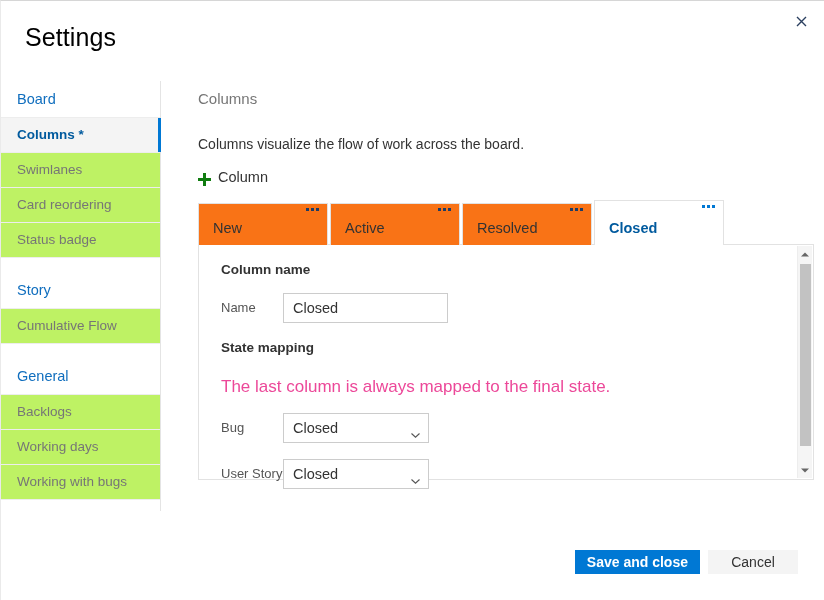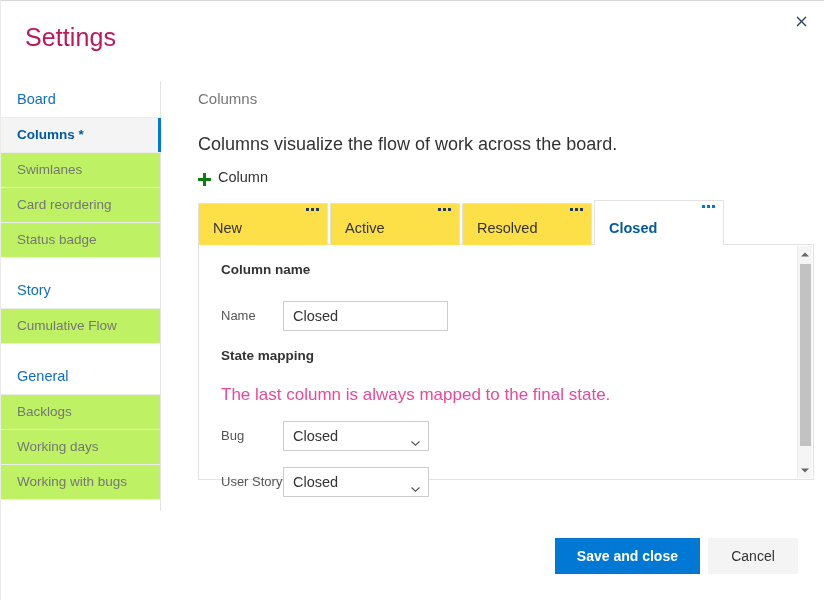--- a/index.html
+++ b/index.html
@@ -32,21 +32,21 @@
     left: 0; top: 0;
     width: 824px;
     height: 80px;
   }
   .dlg-title {
     position: absolute;
     left: 24px;
     top: 22px;
     font-size: 25px;
     font-weight: 300;
-    color: #be185d;
+    color: #000000;
     letter-spacing: 0.1px;
     white-space: nowrap;
   }
   .close-btn {
     position: absolute;
     right: 9px;
     top: 5px;
     width: 30px;
     height: 30px;
     display: flex;
@@ -115,21 +115,21 @@
     padding-left: 19px;
   }
   .content-heading {
     font-size: 15px;
     color: #767676;
     font-weight: 400;
     margin: 0 0 26px 0;
     line-height: 20px;
   }
   .content-desc {
-    font-size: 18px;
+    font-size: 14px;
     color: #333333;
     line-height: 19px;
     margin: 0 0 14px 0;
   }
   .add-column {
     display: inline-flex;
     align-items: flex-end;
     gap: 7px;
     font-size: 14.5px;
     color: #333333;
@@ -157,21 +157,21 @@
     align-items: flex-end;
     gap: 2px;
     position: relative;
     z-index: 2;
   }
   .tab {
     position: relative;
     width: 130px;
     height: 42px;
     box-sizing: border-box;
-    background: #fde047;
+    background: #f97316;
     border: 1px solid #e2e2e2;
     border-bottom: none;
     cursor: pointer;
   }
   .tab-label {
     position: absolute;
     left: 14px;
     bottom: 8px;
     font-size: 14.5px;
     color: #333333;
@@ -212,21 +212,21 @@
     background: #ffffff;
     margin-top: -1px;
   }
   .panel-inner {
     padding: 16px 20px 0 22px;
   }
   .field-group-title {
     font-size: 13.5px;
     font-weight: bold;
     color: #333333;
-    margin-bottom: 22px;
+    margin-bottom: 14px;
     line-height: 18px;
   }
   .form-row {
     display: flex;
     align-items: center;
     margin-bottom: 16px;
   }
   .form-label {
     font-size: 13px;
     color: #555555;
@@ -321,28 +321,28 @@
 
   
   .footer {
     position: absolute;
     right: 26px;
     bottom: 26px;
     display: flex;
     gap: 8px;
   }
   .btn {
-    height: 36px;
+    height: 24px;
     min-width: 80px;
     box-sizing: border-box;
     font-size: 14px;
     font-family: "Liberation Sans", sans-serif;
     border: none;
     cursor: pointer;
-    padding: 0 22px;
+    padding: 0 12px;
   }
   .btn-primary {
     background: #0078d4;
     color: #ffffff;
     font-weight: bold;
     min-width: 122px;
   }
   .btn-secondary {
     background: #f4f4f4;
     color: #333333;

